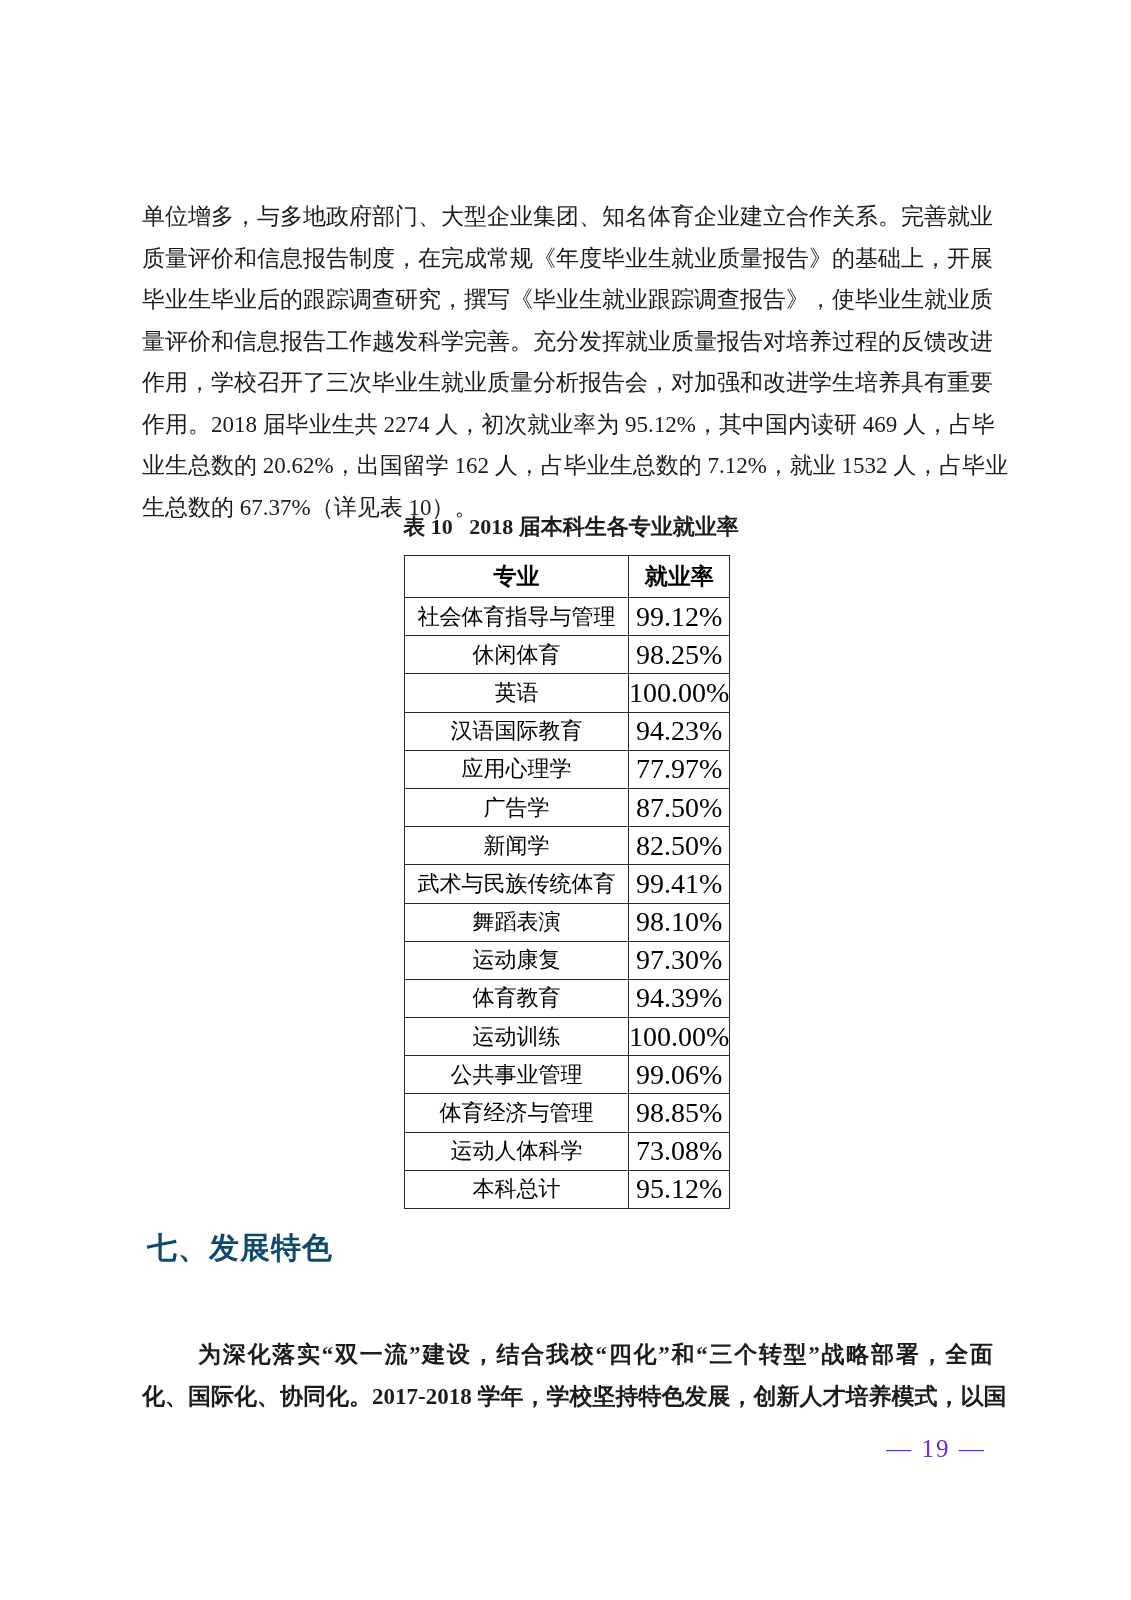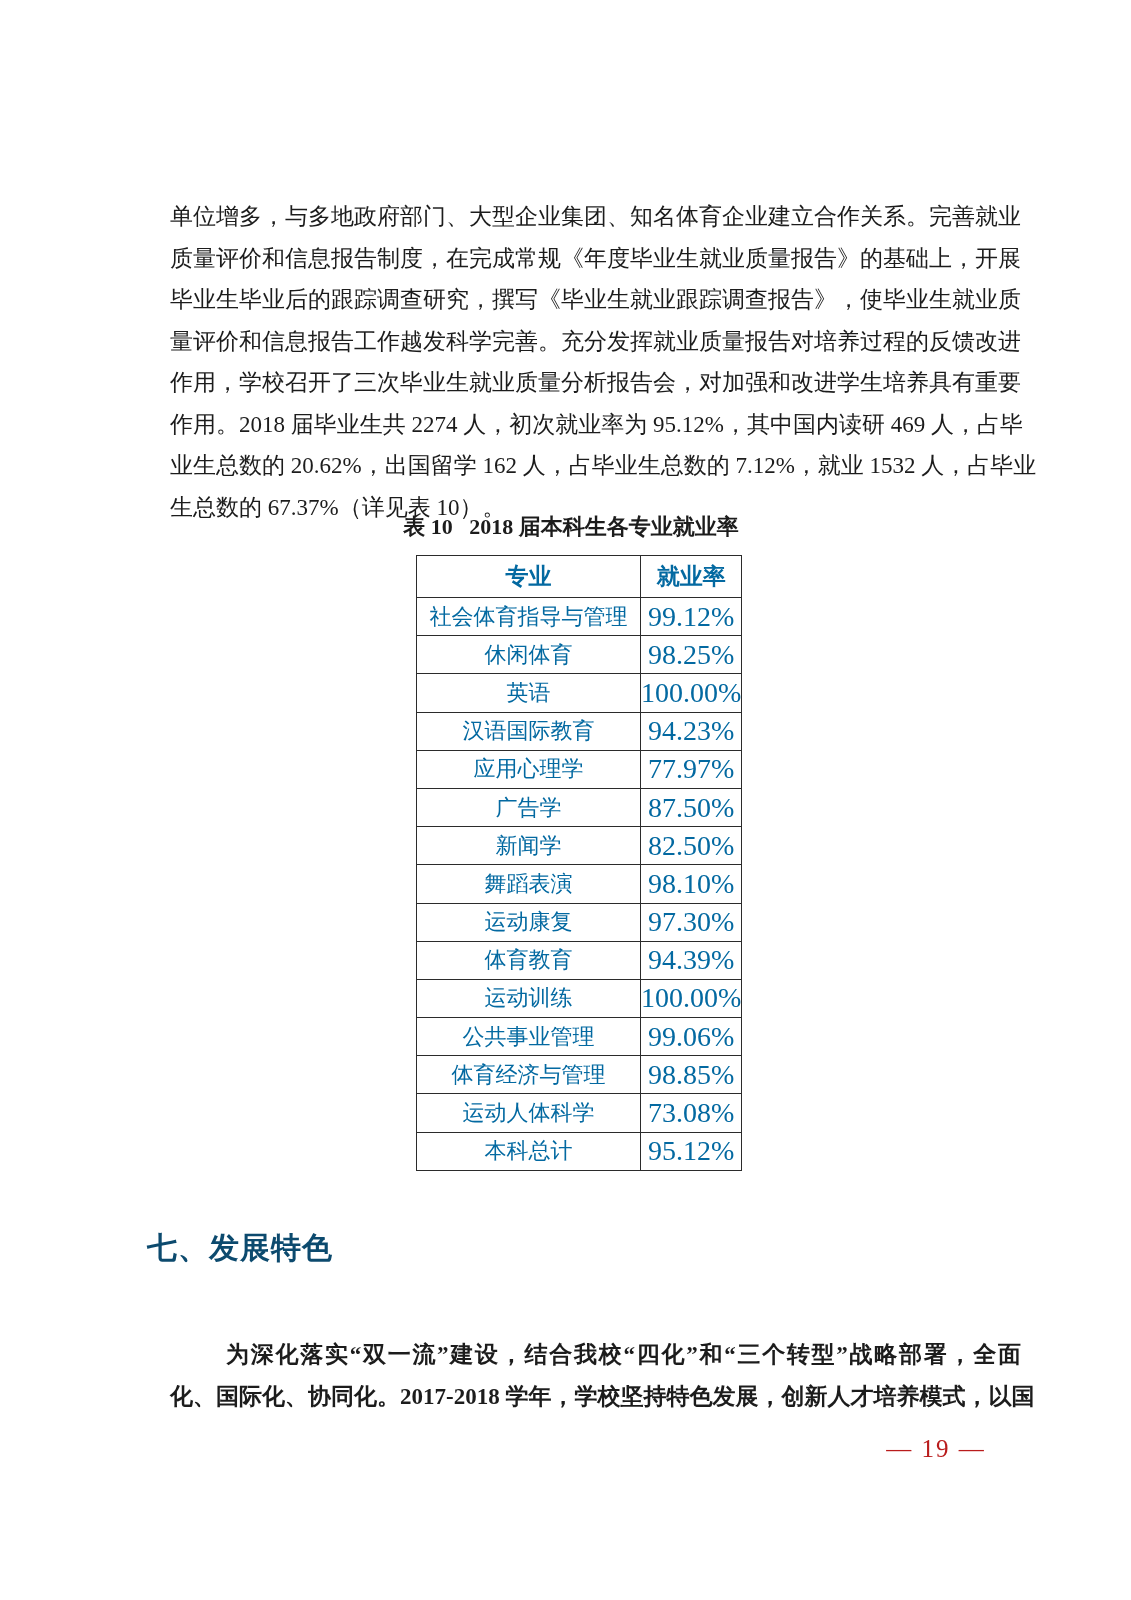--- a/index.html
+++ b/index.html
@@ -12,21 +12,20 @@
     color: #1c1c1c;
     font-family: "Liberation Serif", "DejaVu Serif", serif;
     overflow: hidden;
   }
   
   .para {
     position: absolute;
     width: 851px;
     font-size: 23px;
     color: #1c1c1c;
-    margin-left: 28px;
   }
   .para .pline {
     height: 41.5px;
     line-height: 41.5px;
     text-align: justify;
     text-align-last: justify;
     text-justify: inter-character;
     white-space: nowrap;
   }
   .para .pline.lastline {
@@ -47,26 +46,26 @@
     text-align: center;
     font-size: 22px;
     font-weight: bold;
     line-height: 30px;
     white-space: pre;
   }
 
   
   .emp-table {
     position: absolute;
-    left: 416px;
+    left: 404px;
     top: 555px;
     border-collapse: collapse;
     table-layout: fixed;
     font-size: 22px;
-    color: #0369a1;
+    color: #000000;
   }
   .emp-table col.c-major { width: 224px; }
   .emp-table col.c-rate  { width: 101px; }
   .emp-table th, .emp-table td {
     border: 1.5px solid #2b2b2b;
     text-align: center;
     vertical-align: middle;
     padding: 0;
     overflow: hidden;
     white-space: nowrap;
@@ -89,21 +88,21 @@
   }
 
   
   .page-number {
     position: absolute;
     left: 856px;
     top: 1435px;
     width: 160px;
     text-align: center;
     font-size: 25px;
-    color: #b91c1c;
+    color: #6d28d9;
     letter-spacing: 2px;
     white-space: pre;
   }
 </style>
 </head>
 <body>
 
 <div class="page">
 
   <div class="para" id="para-intro">
@@ -153,20 +152,24 @@
         </tr>
       <tr>
           <td>广告学</td>
           <td class="rate">87.50%</td>
         </tr>
       <tr>
           <td>新闻学</td>
           <td class="rate">82.50%</td>
         </tr>
       <tr>
+          <td>武术与民族传统体育</td>
+          <td class="rate">99.41%</td>
+        </tr>
+      <tr>
           <td>舞蹈表演</td>
           <td class="rate">98.10%</td>
         </tr>
       <tr>
           <td>运动康复</td>
           <td class="rate">97.30%</td>
         </tr>
       <tr>
           <td>体育教育</td>
           <td class="rate">94.39%</td>

